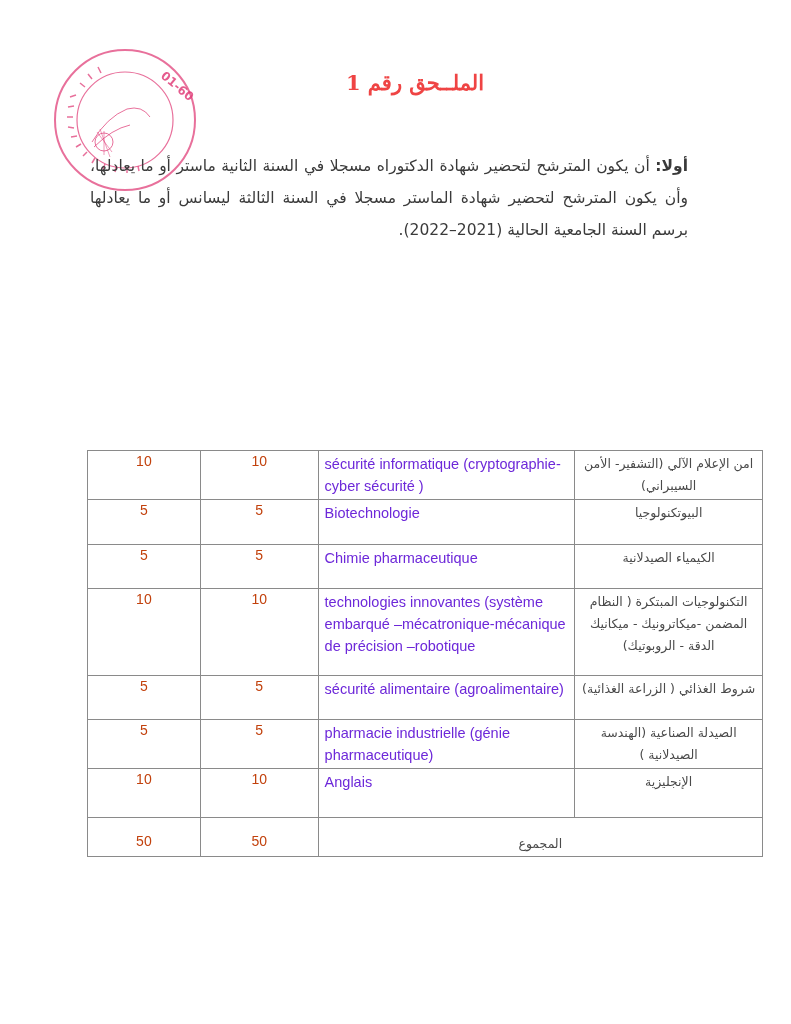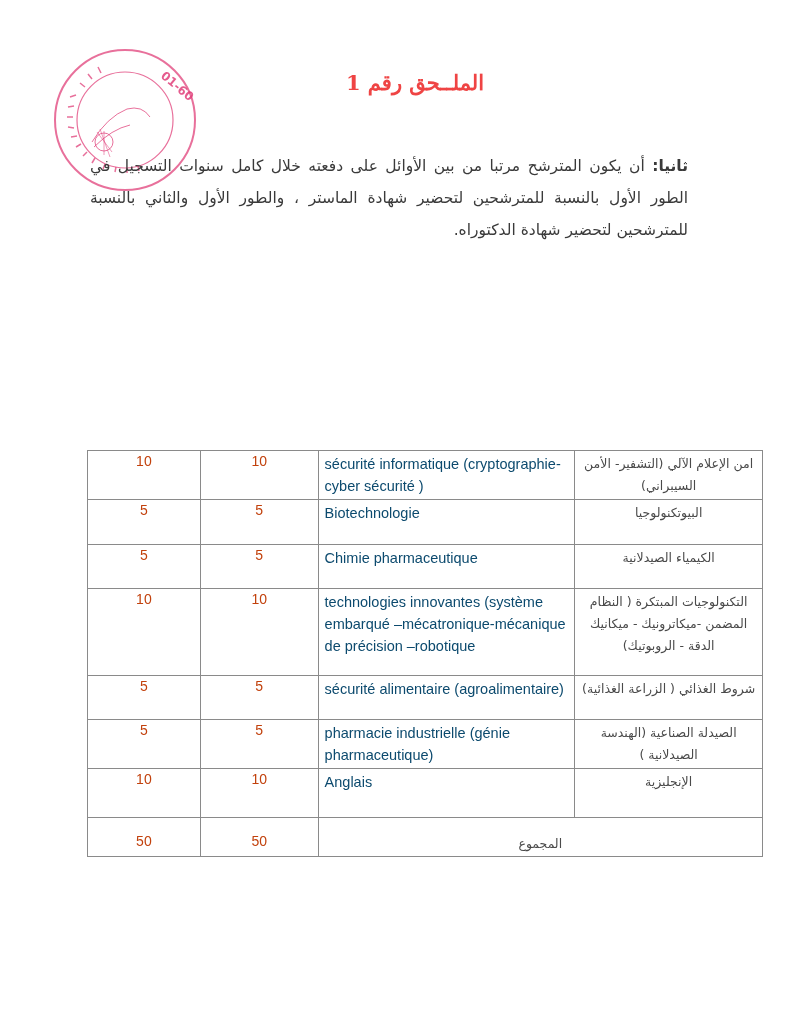--- a/index.html
+++ b/index.html
@@ -90,21 +90,21 @@
       text-align: center;
       font-family: Liberation Sans, sans-serif;
       font-weight: bold;
       font-size: 14px;
       color: #c2410c;
     }
     td.spec {
       font-family: "Liberation Sans", sans-serif;
       font-size: 14.5px;
       line-height: 22px;
-      color: #0c4a6e;
+      color: #6d28d9;
     }
     td.ar {
       direction: rtl;
       text-align: center;
       font-family: "DejaVu Sans", sans-serif;
       font-size: 12.5px;
       line-height: 22px;
       color: #4a4a4a;
     }
     col.c1 { width: 113px; }
@@ -136,22 +136,22 @@
     <path d="M18 50 L24 48 M16 60 L22 59 M15 70 L21 70 M16 80 L22 81 M19 90 L25 89 M24 100 L29 97 M31 109 L35 105 M40 116 L43 111 M51 122 L53 117 M63 125 L64 120 M75 126 L75 121 M87 124 L86 119" stroke-width="1.5"></path>
     <path d="M28 36 L33 40 M36 27 L40 32 M46 20 L49 26" stroke-width="1.5"></path>
   </g>
   <text x="108" y="30" fill="#e0407a" fill-opacity="0.85" font-family="DejaVu Sans, sans-serif" font-size="12" font-weight="bold" transform="rotate(40 108 30)">01-60</text>
 </svg>
 
 <div class="title">الملــحق رقم 1</div>
 
 <div class="text-block">
   <p>
-    <b>ثانيا:</b>
-    <span>أن يكون المترشح مرتبا من بين الأوائل على دفعته خلال كامل سنوات التسجيل في الطور الأول بالنسبة للمترشحين لتحضير شهادة الماستر ، والطور الأول والثاني بالنسبة للمترشحين لتحضير شهادة الدكتوراه.</span>
+    <b>أولا:</b>
+    <span>أن يكون المترشح لتحضير شهادة الدكتوراه مسجلا في السنة الثانية ماستر أو ما يعادلها، وأن يكون المترشح لتحضير شهادة الماستر مسجلا في السنة الثالثة ليسانس أو ما يعادلها برسم السنة الجامعية الحالية (2021–2022).</span>
   </p>
 </div>
 
 <table class="quota">
   <colgroup>
     <col class="c1">
       <col class="c2">
       <col class="c3">
       <col class="c4">
   </colgroup>

